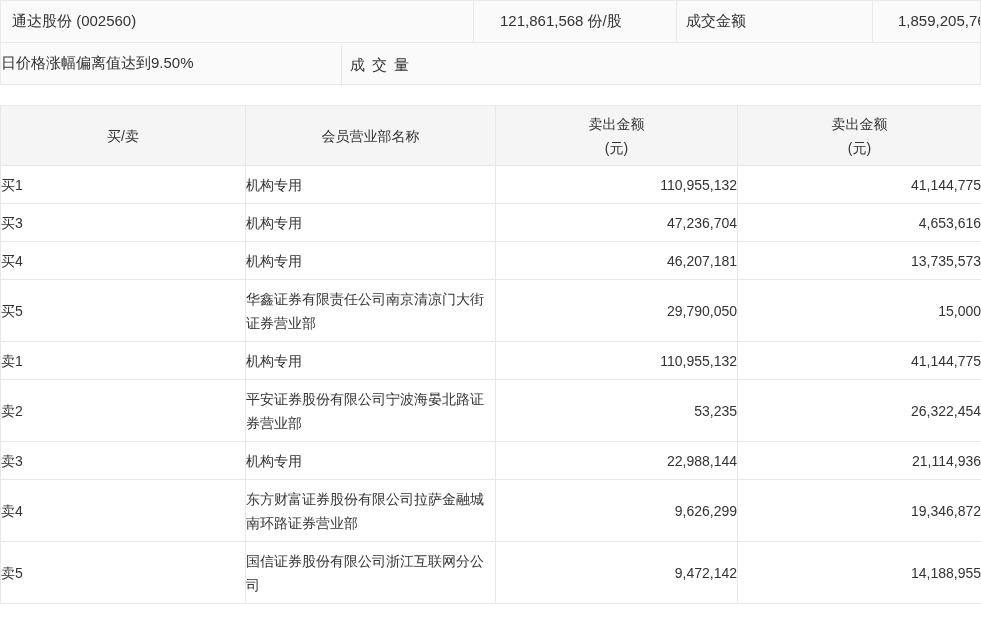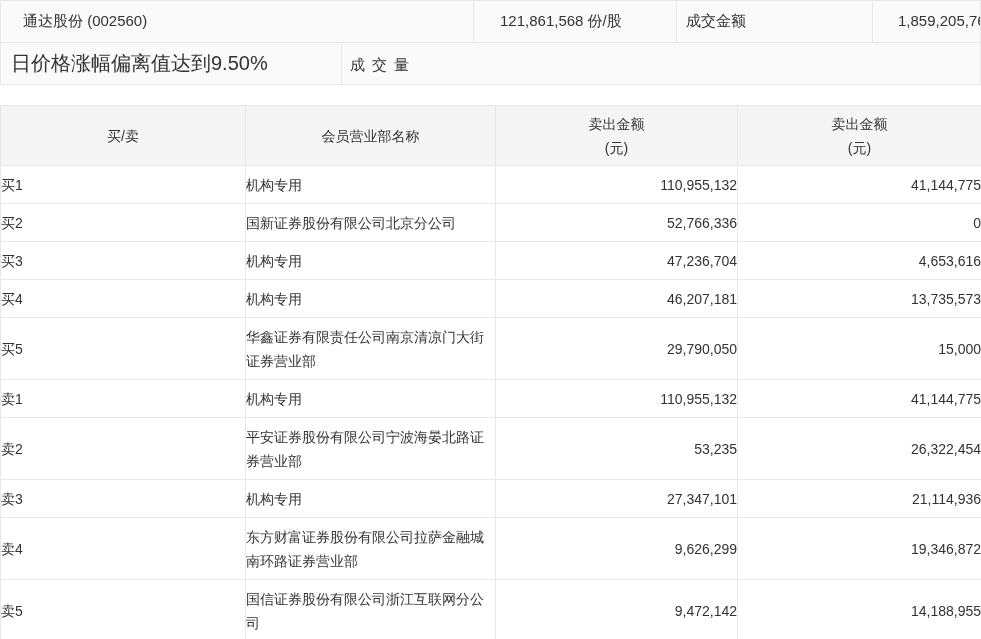--- a/index.html
+++ b/index.html
@@ -24,31 +24,30 @@
     border-bottom: 1px solid #e8e8e8;
     font-size: 15px;
   }
   .summary-row1 .cell {
     display: flex;
     align-items: center;
     height: 100%;
     white-space: nowrap;
     overflow: hidden;
   }
-  .c-stock      { width: 340px; padding-left: 22px; }
+  .c-stock      { width: 340px; padding-left: 11px; }
   .c-vol-label  { width: 87px;  border-left: 1px solid #e8e8e8; padding-left: 8px; letter-spacing: 7px; margin-top: 44px; }
   .c-vol-value  { width: 187px; border-left: 1px solid #e8e8e8; padding-left: 26px; margin-left: 45px; }
   .c-turn-label { width: 196px; border-left: 1px solid #e8e8e8; padding-left: 9px; margin-left: 16px; }
   .c-turn-value { flex: 1;      border-left: 1px solid #e8e8e8; padding-left: 25px; }
   .summary-row2 {
     height: 41px;
     display: flex;
     align-items: center;
-    padding-left: 10px;
-    font-size: 20px;
+    font-size: 15px;
   }
 
   .gap { height: 20px; background: #fff; }
 
   
   table.lhb {
     width: 981px;
     border-collapse: collapse;
     table-layout: fixed;
     font-size: 14px;
@@ -117,26 +116,20 @@
     </tr>
   </thead>
   <tbody>
       <tr>
     <td class="col-side">买1</td>
     <td class="col-branch">机构专用</td>
     <td class="col-buy">110,955,132</td>
     <td class="col-sell">41,144,775</td>
   </tr>
       <tr>
-    <td class="col-side">买2</td>
-    <td class="col-branch">国新证券股份有限公司北京分公司</td>
-    <td class="col-buy">52,766,336</td>
-    <td class="col-sell">0</td>
-  </tr>
-      <tr>
     <td class="col-side">买3</td>
     <td class="col-branch">机构专用</td>
     <td class="col-buy">47,236,704</td>
     <td class="col-sell">4,653,616</td>
   </tr>
       <tr>
     <td class="col-side">买4</td>
     <td class="col-branch">机构专用</td>
     <td class="col-buy">46,207,181</td>
     <td class="col-sell">13,735,573</td>
@@ -155,21 +148,21 @@
   </tr>
       <tr>
     <td class="col-side">卖2</td>
     <td class="col-branch">平安证券股份有限公司宁波海晏北路证券营业部</td>
     <td class="col-buy">53,235</td>
     <td class="col-sell">26,322,454</td>
   </tr>
       <tr>
     <td class="col-side">卖3</td>
     <td class="col-branch">机构专用</td>
-    <td class="col-buy">27,347,101</td>
+    <td class="col-buy">22,988,144</td>
     <td class="col-sell">21,114,936</td>
   </tr>
       <tr>
     <td class="col-side">卖4</td>
     <td class="col-branch">东方财富证券股份有限公司拉萨金融城南环路证券营业部</td>
     <td class="col-buy">9,626,299</td>
     <td class="col-sell">19,346,872</td>
   </tr>
       <tr>
     <td class="col-side">卖5</td>

